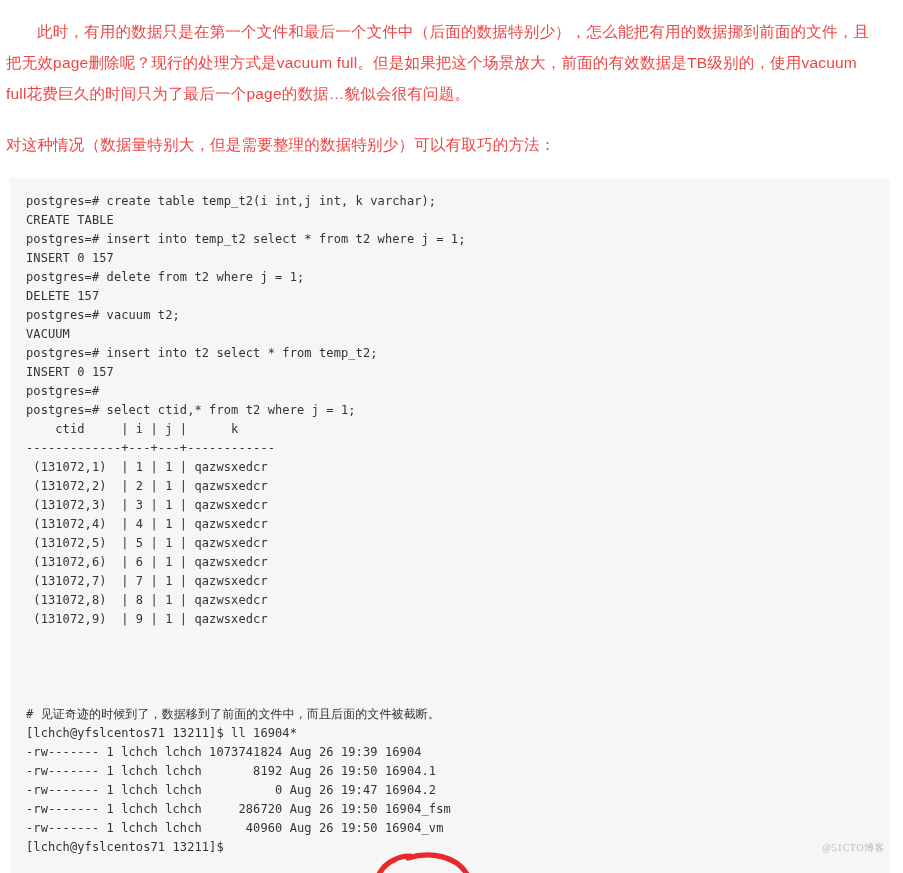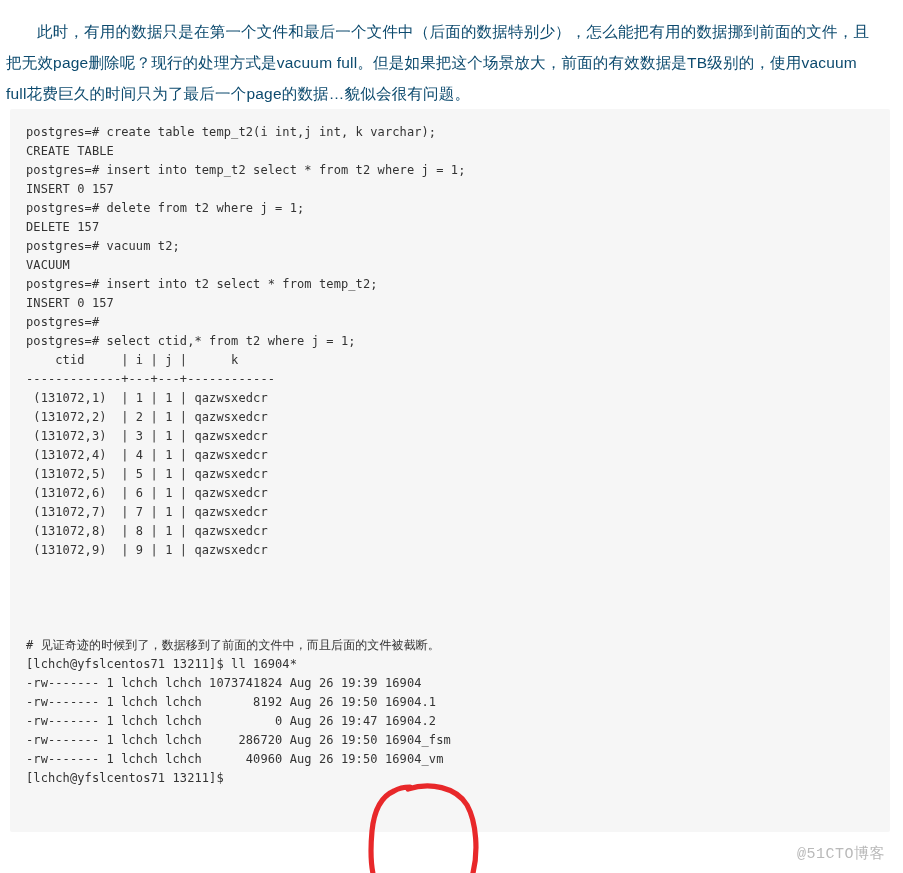--- a/index.html
+++ b/index.html
@@ -16,21 +16,21 @@
     overflow: hidden;
   }
 
   .article {
     padding: 0;
   }
 
   .para {
     font-size: 15.5px;
     line-height: 31px;
-    color: #0c4a6e;
+    color: #ef4444;
     margin: 0;
     padding: 0 30px 0 6px;
     letter-spacing: 0.2px;
   }
 
   #intro-paragraph {
     padding-top: 16px;
     text-indent: 2em;
   }
 
@@ -71,34 +71,35 @@
     left: 358px;
     top: 672px;
     width: 112px;
     height: 127px;
     pointer-events: none;
   }
 
   .watermark {
     position: absolute;
     right: 18px;
-    bottom: 10px;
-    font-size: 15px;
+    bottom: 18px;
+    font-size: 10px;
     color: #b9b9b9;
-    font-family: Liberation Mono, monospace;
+    font-family: Liberation Serif, serif;
     letter-spacing: 0.5px;
   }
 </style>
 </head>
 <body>
 
 <div class="article">
 
   <p class="para" id="intro-paragraph">此时，有用的数据只是在第一个文件和最后一个文件中（后面的数据特别少），怎么能把有用的数据挪到前面的文件，且把无效page删除呢？现行的处理方式是vacuum full。但是如果把这个场景放大，前面的有效数据是TB级别的，使用vacuum full花费巨久的时间只为了最后一个page的数据…貌似会很有问题。</p>
 
+  <p class="para" id="second-paragraph">对这种情况（数据量特别大，但是需要整理的数据特别少）可以有取巧的方法：</p>
 
   <div class="code-block">
 
     <pre class="code-lines" id="code-lines"><span>postgres=# create table temp_t2(i int,j int, k varchar);</span>
 <span>CREATE TABLE</span>
 <span>postgres=# insert into temp_t2 select * from t2 where j = 1;</span>
 <span>INSERT 0 157</span>
 <span>postgres=# delete from t2 where j = 1;</span>
 <span>DELETE 157</span>
 <span>postgres=# vacuum t2;</span>

